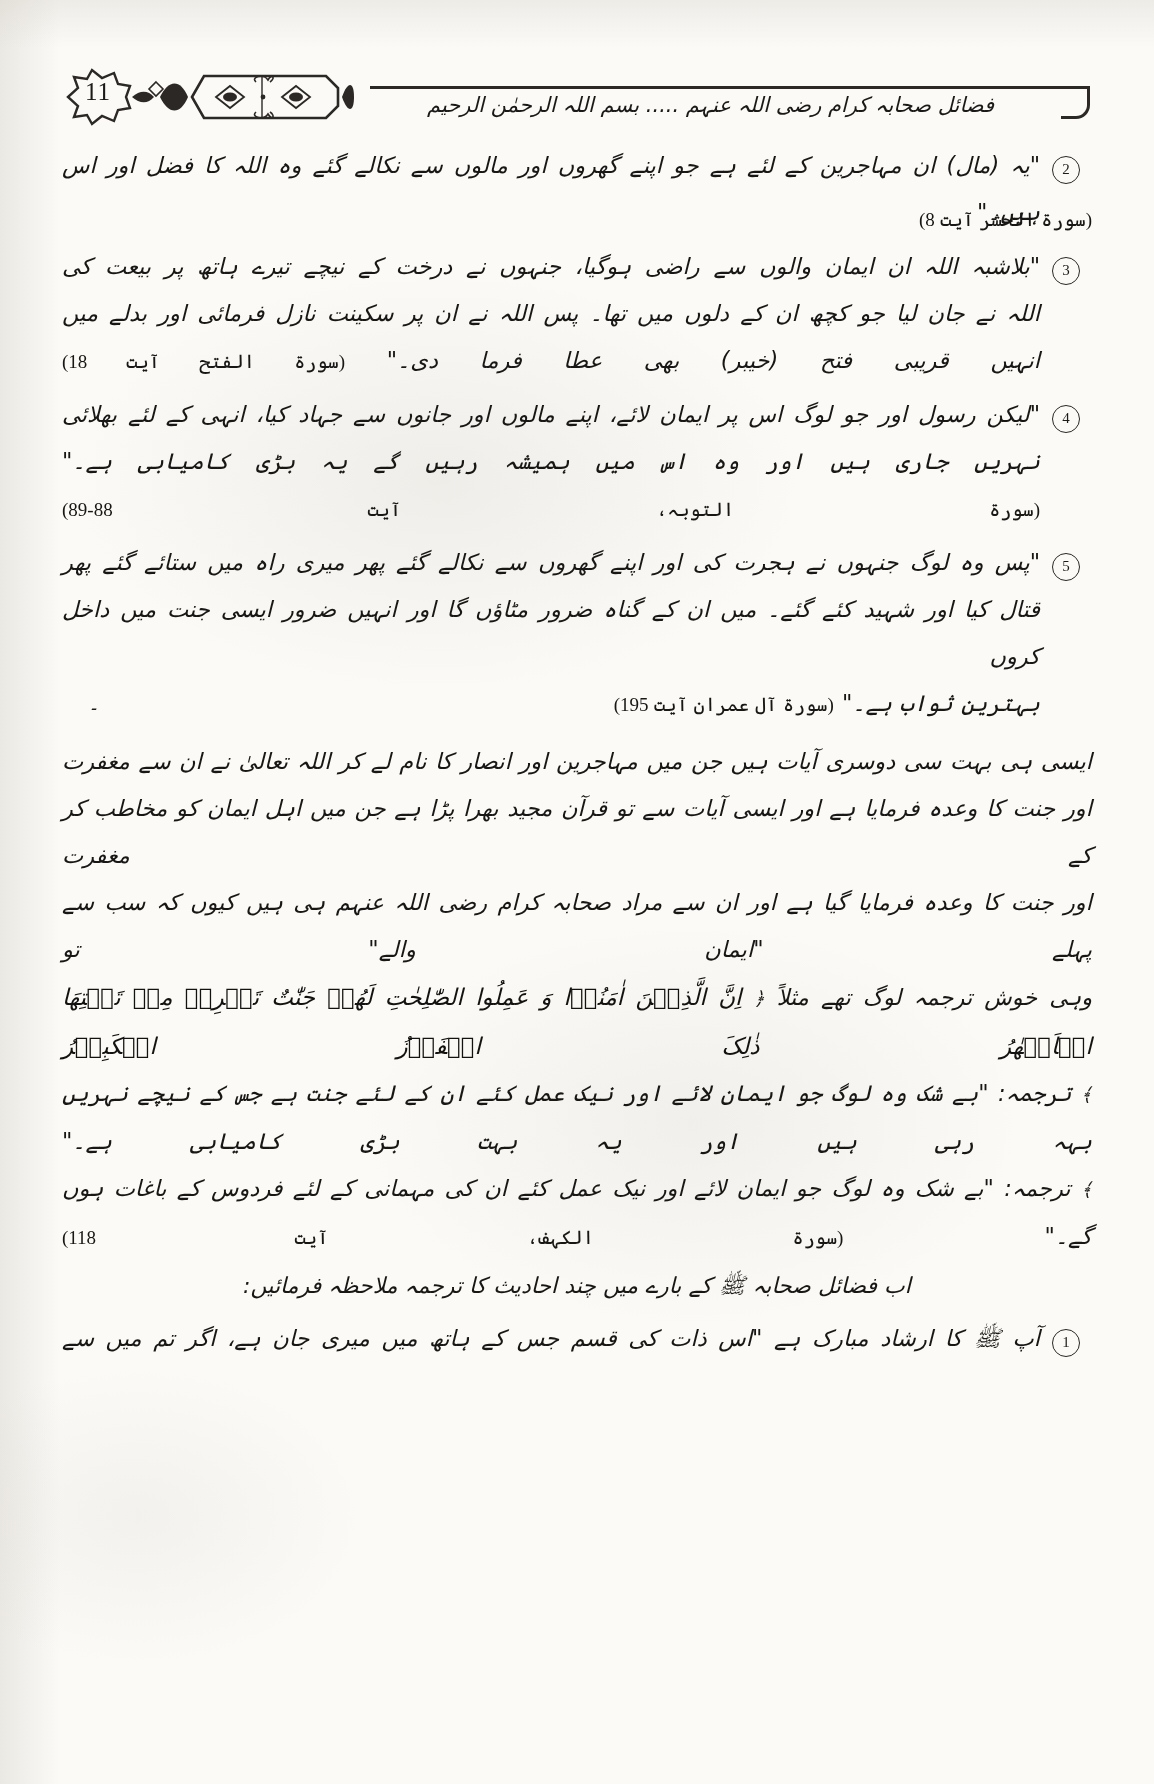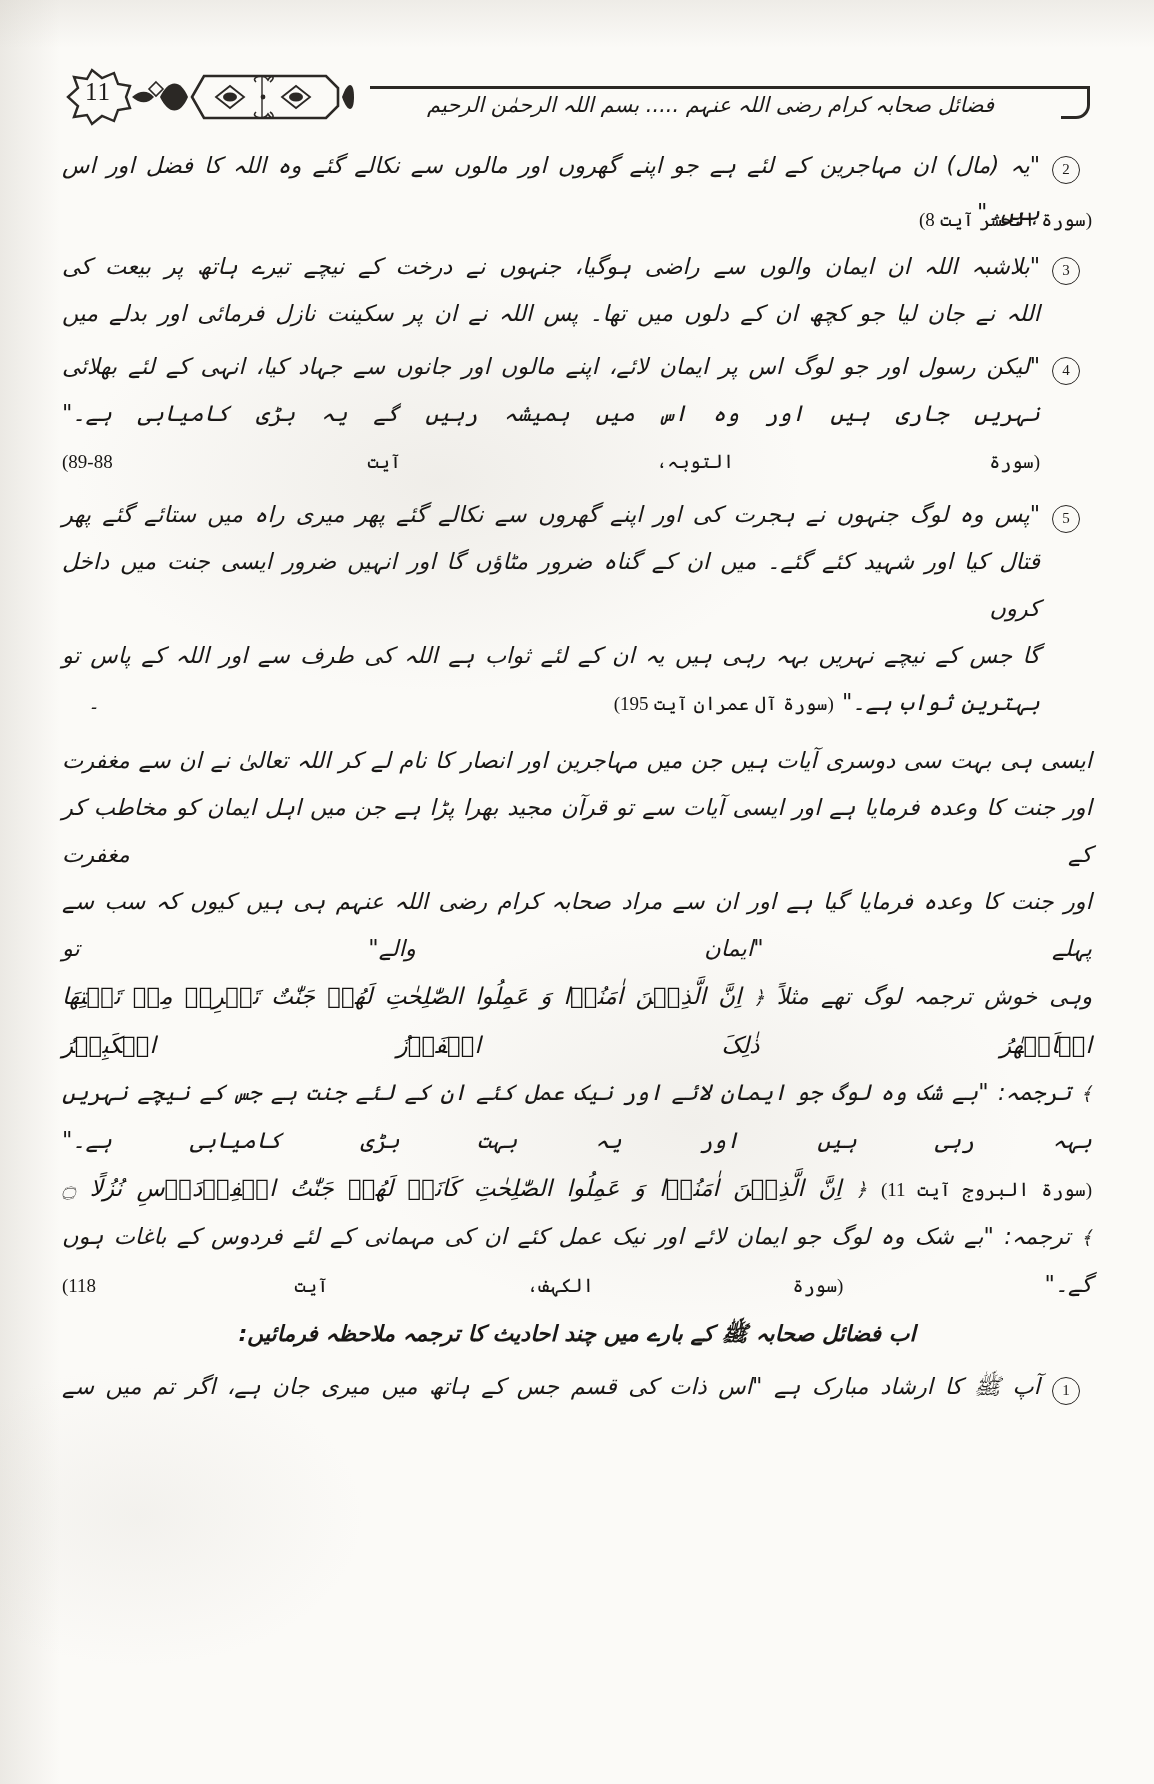--- a/index.html
+++ b/index.html
@@ -176,21 +176,20 @@
     font-size: 20px;
     color: #1d1b19;
   }
   .footer-note {
     font-size: 22px;
     line-height: 46px;
     font-style: italic;
     text-align: center;
     color: #191715;
     font-family: "DejaVu Sans", sans-serif;
-    font-weight: bold;
   }
 </style>
 </head>
 <body>
 
 <div id="page">
 
   <div class="paper-edge-l"></div>
   <div class="paper-edge-t"></div>
 
@@ -249,20 +248,24 @@
       <span class="cite">(سورۃ الحشر آیت 8)</span>
     </div>
 
     <div class="item">
       <div class="item-num">
         <span class="circ">3</span>
       </div>
       <div class="item-body">
         <div class="urdu-line line-justify">"بلاشبہ اللہ ان ایمان والوں سے راضی ہوگیا، جنہوں نے درخت کے نیچے تیرے ہاتھ پر بیعت کی</div>
         <div class="urdu-line line-justify">اللہ نے جان لیا جو کچھ ان کے دلوں میں تھا۔ پس اللہ نے ان پر سکینت نازل فرمائی اور بدلے میں</div>
+        <div class="urdu-line line-justify">
+          <span>انہیں قریبی فتح (خیبر) بھی عطا فرما دی۔"</span>
+          <span class="cite">(سورۃ الفتح آیت 18)</span>
+        </div>
       </div>
     </div>
 
     <div class="item">
       <div class="item-num">
         <span class="circ">4</span>
       </div>
       <div class="item-body">
         <div class="urdu-line line-justify">"لیکن رسول اور جو لوگ اس پر ایمان لائے، اپنے مالوں اور جانوں سے جہاد کیا، انہی کے لئے بھلائی</div>
         <div class="urdu-line line-justify">
@@ -272,21 +275,20 @@
       </div>
     </div>
 
     <div class="item">
       <div class="item-num">
         <span class="circ">5</span>
       </div>
       <div class="item-body">
         <div class="urdu-line line-justify">"پس وہ لوگ جنہوں نے ہجرت کی اور اپنے گھروں سے نکالے گئے پھر میری راہ میں ستائے گئے پھر</div>
         <div class="urdu-line line-justify">قتال کیا اور شہید کئے گئے۔ میں ان کے گناہ ضرور مٹاؤں گا اور انہیں ضرور ایسی جنت میں داخل کروں</div>
-        <div class="urdu-line line-justify">گا جس کے نیچے نہریں بہہ رہی ہیں یہ ان کے لئے ثواب ہے اللہ کی طرف سے اور اللہ کے پاس تو</div>
         <div class="urdu-line line-center" style="position:relative;">
           <span class="dash-marker">۔</span>
           <span>بہترین ثواب ہے۔"</span>
           <span class="cite">(سورۃ آل عمران آیت 195)</span>
         </div>
       </div>
     </div>
 
     <div class="flush-para">
       <div class="urdu-line line-justify">ایسی ہی بہت سی دوسری آیات ہیں جن میں مہاجرین اور انصار کا نام لے کر اللہ تعالیٰ نے ان سے مغفرت</div>
@@ -297,25 +299,20 @@
         <span>وہی خوش ترجمہ لوگ تھے مثلاً</span>
         <span class="orn">﴿</span>
         <span class="arabic">اِنَّ الَّذِیۡنَ اٰمَنُوۡا وَ عَمِلُوا الصّٰلِحٰتِ لَهُمۡ جَنّٰتٌ تَجۡرِیۡ مِنۡ تَحۡتِهَا الۡاَنۡهٰرُ ذٰلِکَ الۡفَوۡزُ الۡکَبِیۡرُ</span>
       </div>
       <div class="urdu-line line-justify">
         <span class="orn">﴾</span>
         <span>ترجمہ:</span>
         <span>"بے شک وہ لوگ جو ایمان لائے اور نیک عمل کئے ان کے لئے جنت ہے جس کے نیچے نہریں بہہ رہی ہیں اور یہ بہت بڑی کامیابی ہے۔"</span>
       </div>
       <div class="urdu-line line-justify">
-        <span class="cite">(سورۃ البروج آیت 11)</span>
-        <span class="orn">﴿</span>
-        <span class="arabic">اِنَّ الَّذِیۡنَ اٰمَنُوۡا وَ عَمِلُوا الصّٰلِحٰتِ کَانَتۡ لَهُمۡ جَنّٰتُ الۡفِرۡدَوۡسِ نُزُلًا ۝</span>
-      </div>
-      <div class="urdu-line line-justify">
         <span class="orn">﴾</span>
         <span>ترجمہ:</span>
         <span>"بے شک وہ لوگ جو ایمان لائے اور نیک عمل کئے ان کی مہمانی کے لئے فردوس کے باغات ہوں گے۔"</span>
         <span class="cite">(سورۃ الکہف، آیت 118)</span>
       </div>
     </div>
 
     <div class="footer-note">اب فضائل صحابہ ﷺ کے بارے میں چند احادیث کا ترجمہ ملاحظہ فرمائیں:</div>
 
     <div class="item" style="margin-top:6px;">

